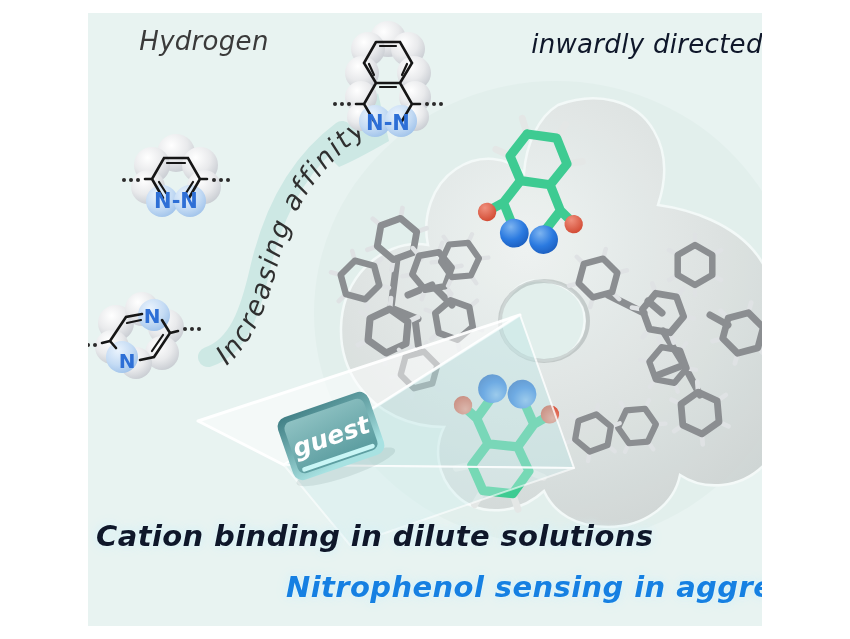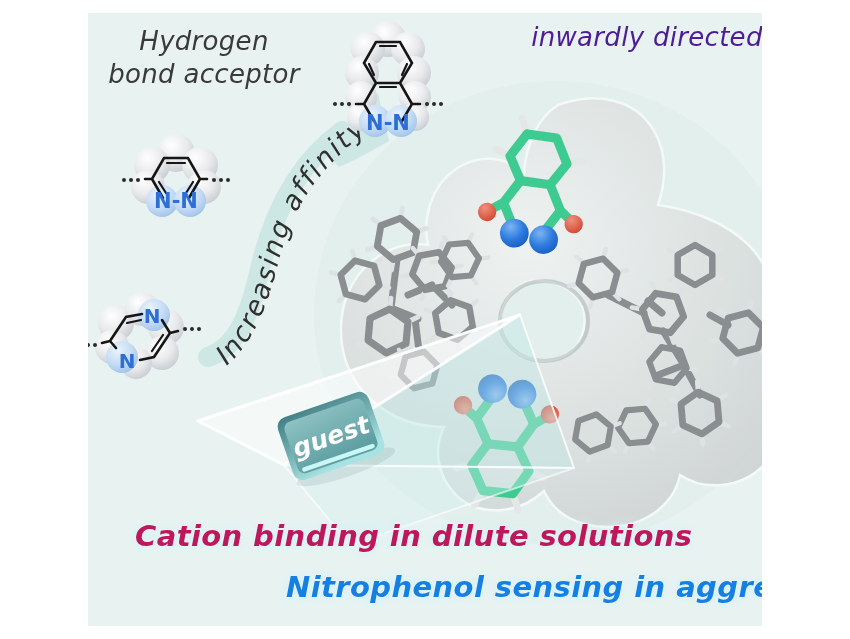--- a/index.html
+++ b/index.html
@@ -216,22 +216,21 @@
       <ellipse cx="4" cy="34" rx="52" ry="10" fill="rgba(40,80,80,0.10)"></ellipse>
       <rect x="-48" y="-33" width="96" height="66" rx="10" fill="url(#keyEdge)"></rect>
       <rect x="-42" y="-27" width="84" height="54" rx="7" fill="url(#keyFace)"></rect>
       <path d="M-36,23 L36,23" stroke="#c9f6f6" stroke-width="4.5" stroke-linecap="round"></path>
       <text x="0" y="9" text-anchor="middle" font-size="25" font-weight="bold" font-style="italic" fill="#ffffff">guest</text>
     </g>
   </svg>
 
   <div class="hdr hdr-left" style="color: rgb(58, 58, 58);">
     <div>Hydrogen</div>
-    <div>bond acceptor</div>
   </div>
 
-  <div class="hdr hdr-right" style="color: #4c1d95;">
+  <div class="hdr hdr-right" style="color: #0f172a; margin-top: 7px;">
     <div>inwardly directed</div>
   </div>
 
-  <div class="cap cap1" style="color: #be185d; margin-left: 39px;">Cation binding in dilute solutions</div>
+  <div class="cap cap1" style="color: #0f172a;">Cation binding in dilute solutions</div>
   <div class="cap cap2" style="color: rgb(22, 128, 226);">Nitrophenol sensing in aggregates</div>
 </div>
 
 </body></html>

